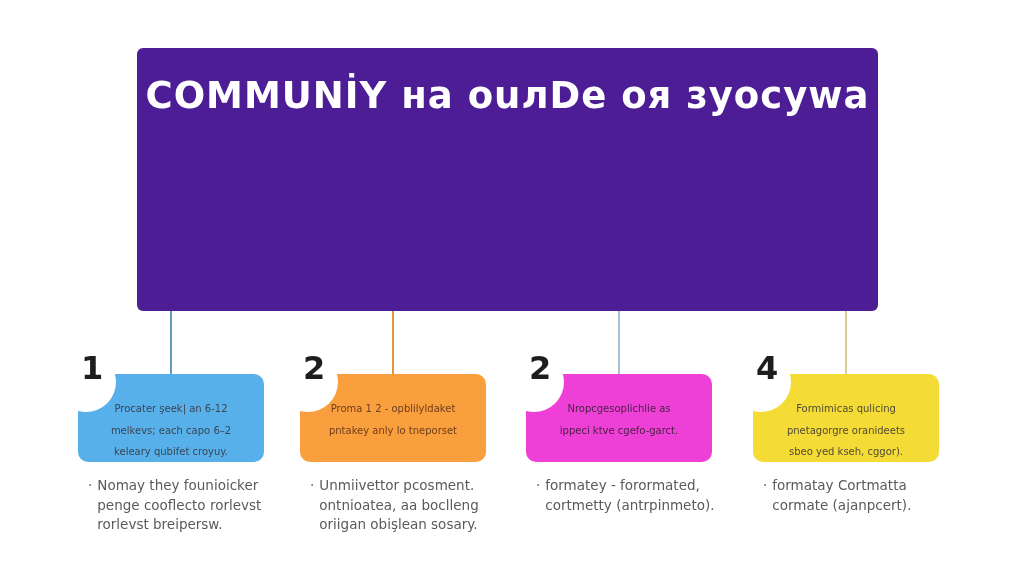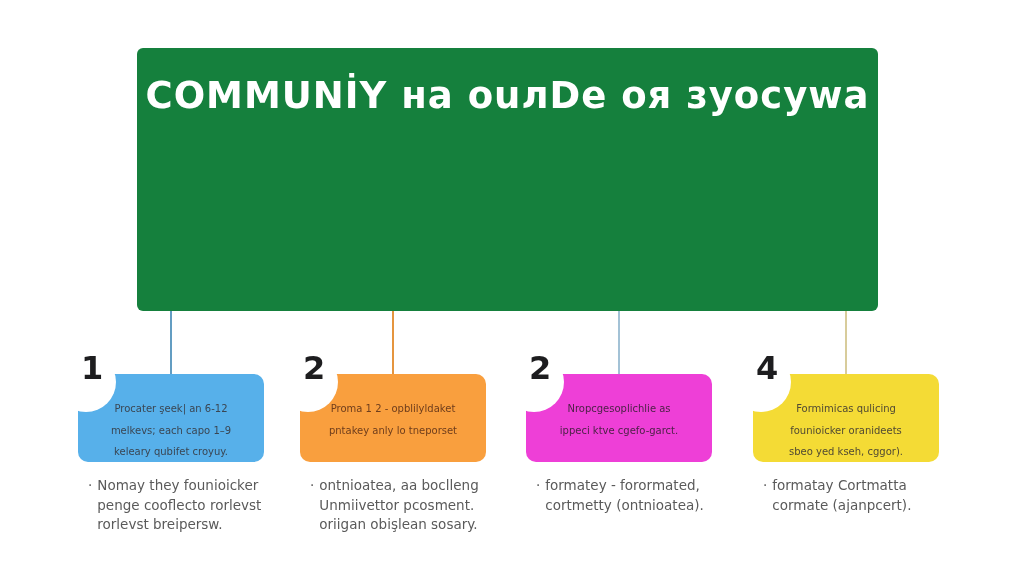--- a/index.html
+++ b/index.html
@@ -49,32 +49,32 @@
     font-size:13.5px;line-height:19.5px;
   }
   .dot{flex:0 0 auto;line-height:19.5px;}
   .btxt{flex:1;}
 </style>
 </head>
 <body>
 
 <div class="canvas">
 
-  <div class="header" style="background: #15803d;">
+  <div class="header" style="background: #4c1d95;">
     <div class="title" style="color: rgb(255, 255, 255);">COMMUNİY на оuлDе оя зуосуwа</div>
   </div>
 
   <div class="step s1">
     <div class="connector" style="background: rgb(99, 157, 194);"></div>
     <div class="card" style="background: rgb(87, 176, 234); color: rgb(58, 70, 83);">
       <div class="notch"></div>
       <div class="num" style="color: rgb(29, 29, 31);">1</div>
       <div class="card-lines">
         <div>Procater şeek| an 6-12</div>
-        <div>melkevs; each capo 1–9</div>
+        <div>melkevs; each capo 6–2</div>
         <div>keleary qubifet croyuy.</div>
       </div>
     </div>
     <div class="bullet" style="color: rgb(90, 90, 90);">
       <span class="dot">·</span>
       <div class="btxt">
         <div>Nomay they founioicker</div>
         <div>penge cooflecto rorlevst</div>
         <div>rorlevst breipersw.</div>
       </div>
@@ -87,54 +87,54 @@
       <div class="notch"></div>
       <div class="num" style="color: rgb(29, 29, 31);">2</div>
       <div class="card-lines">
         <div>Proma 1 2 - opblilyldaket</div>
         <div>pntakey anly lo tneporset</div>
       </div>
     </div>
     <div class="bullet" style="color: rgb(90, 90, 90);">
       <span class="dot">·</span>
       <div class="btxt">
+        <div>Unmiivettor pcosment.</div>
         <div>ontnioatea, aa boclleng</div>
-        <div>Unmiivettor pcosment.</div>
         <div>oriigan obişlean sosary.</div>
       </div>
     </div>
   </div>
 
   <div class="step s3">
     <div class="connector" style="background: rgb(163, 194, 214);"></div>
     <div class="card" style="background: rgb(238, 63, 215); color: rgb(77, 34, 71);">
       <div class="notch"></div>
       <div class="num" style="color: rgb(29, 29, 31);">2</div>
       <div class="card-lines">
         <div>Nropcgesoplichlie as</div>
         <div>ippeci ktve cgefo-garct.</div>
       </div>
     </div>
     <div class="bullet" style="color: rgb(90, 90, 90);">
       <span class="dot">·</span>
       <div class="btxt">
         <div>formatey - forormated,</div>
-        <div>cortmetty (ontnioatea).</div>
+        <div>cortmetty (antrpinmeto).</div>
       </div>
     </div>
   </div>
 
   <div class="step s4">
     <div class="connector" style="background: rgb(216, 204, 155);"></div>
     <div class="card" style="background: rgb(244, 219, 53); color: rgb(81, 74, 51);">
       <div class="notch"></div>
       <div class="num" style="color: rgb(29, 29, 31);">4</div>
       <div class="card-lines">
         <div>Formimicas qulicing</div>
-        <div>founioicker oranideets</div>
+        <div>pnetagorgre oranideets</div>
         <div>sbeo yed kseh, cggor).</div>
       </div>
     </div>
     <div class="bullet" style="color: rgb(90, 90, 90);">
       <span class="dot">·</span>
       <div class="btxt">
         <div>formatay Cortmatta</div>
         <div>cormate (ajanpcert).</div>
       </div>
     </div>

